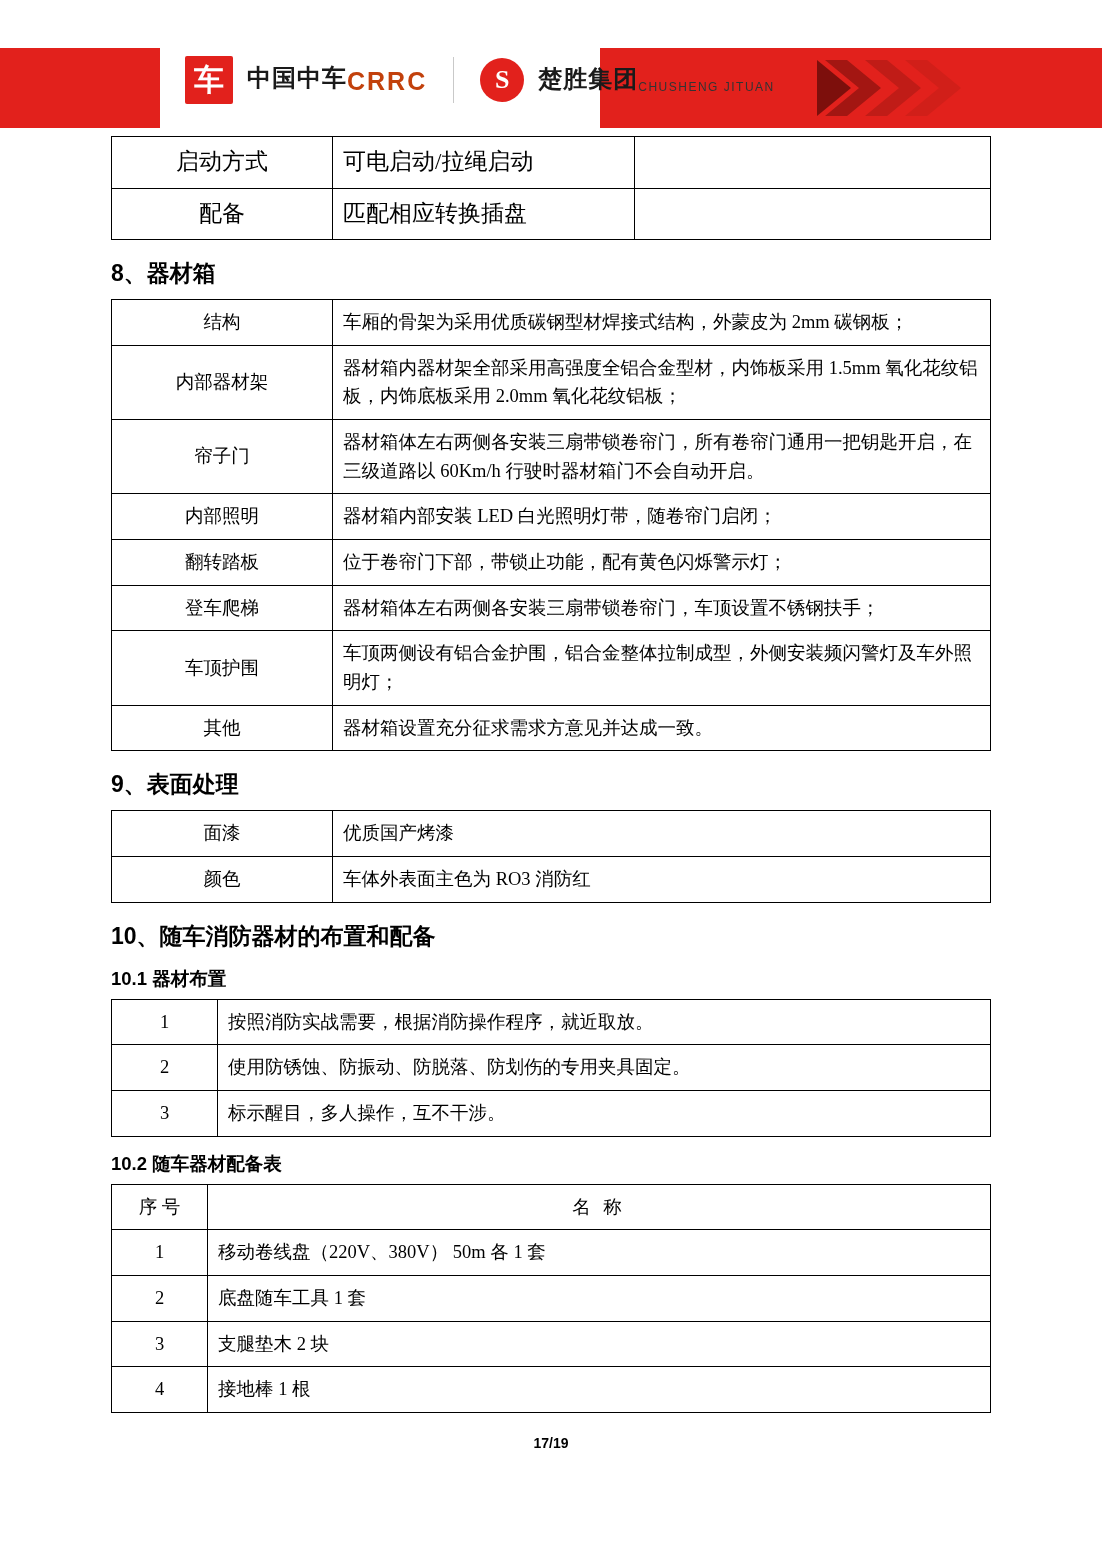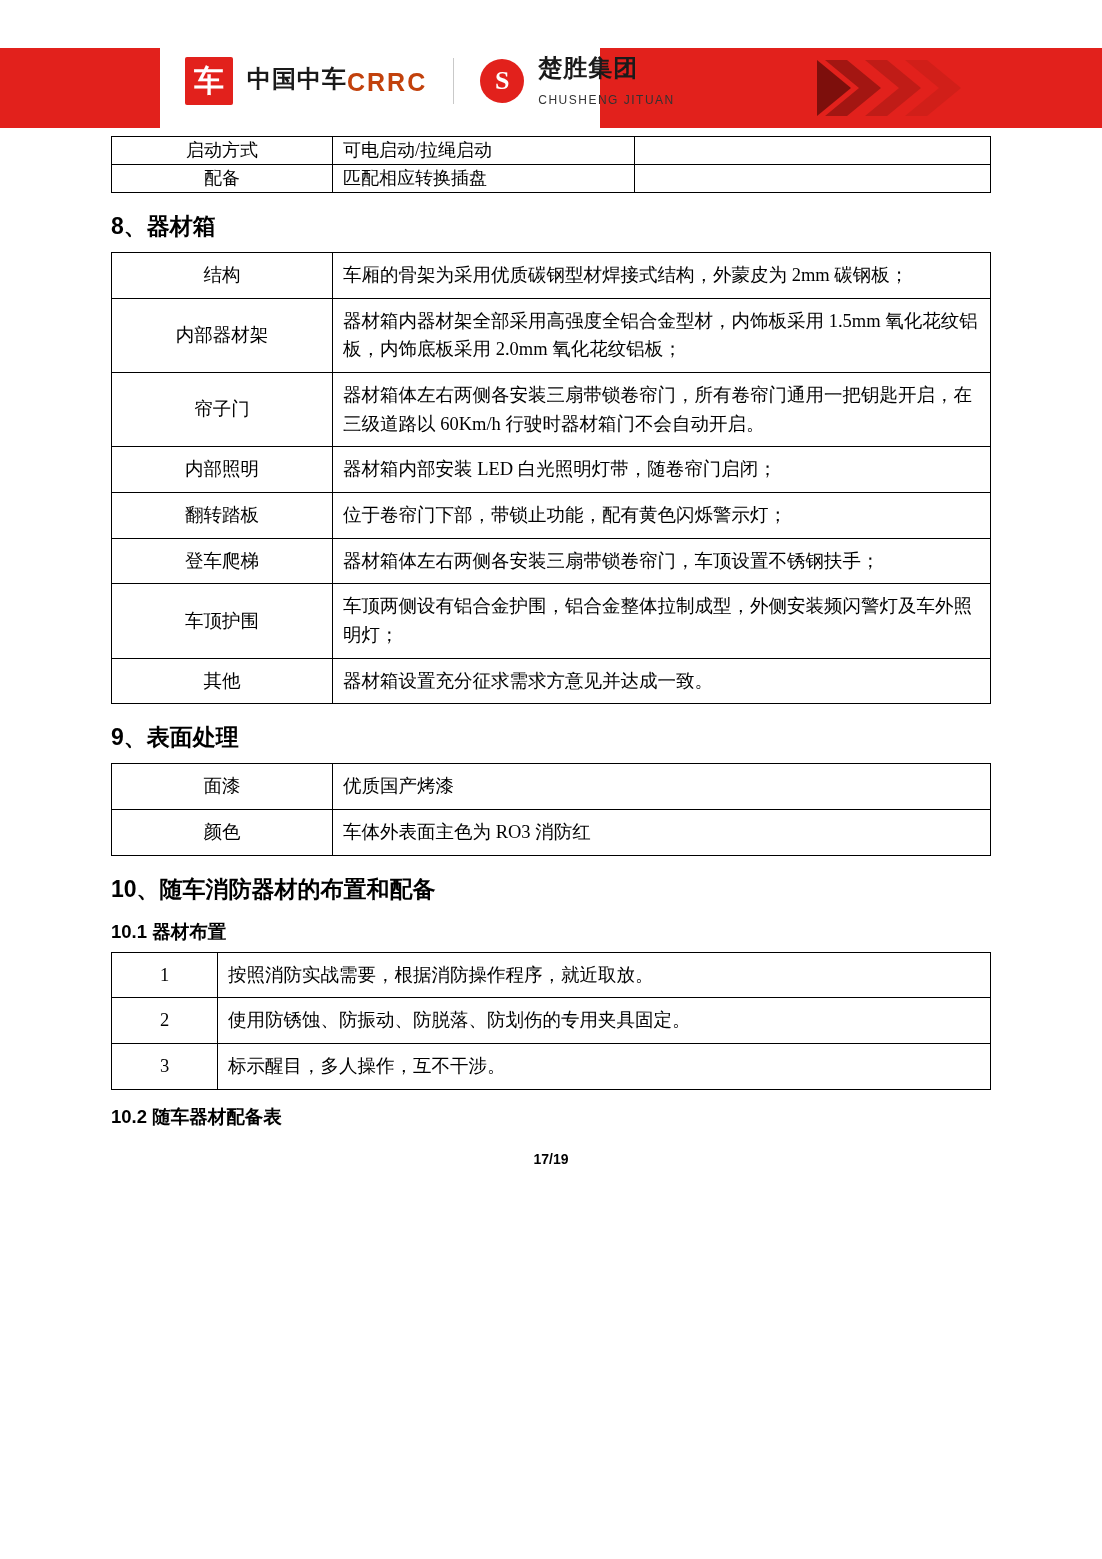--- a/index.html
+++ b/index.html
@@ -95,21 +95,21 @@
     color: #ffffff;
     display: flex;
     align-items: center;
     justify-content: center;
     font-size: 26px;
     font-family: "Liberation Serif", serif;
     font-weight: bold;
   }
   .cs-text {
     display: flex;
-    flex-direction: column;
+    flex-direction: row;
     justify-content: center;
     line-height: 1;
   }
   .cs-cn {
     font-family: "Liberation Sans", sans-serif;
     font-size: 24px;
     font-weight: bold;
     letter-spacing: 1px;
     color: #1a1a1a;
   }
@@ -174,22 +174,22 @@
   }
 
   .top-table-wrap { margin-top: 8px; }
   .top-table {
     border-collapse: collapse;
     width: 100%;
     table-layout: fixed;
   }
   .top-table td {
     border: 1px solid #000000;
-    padding: 0 10px;
-    font-size: 18px;
+    padding: 8px 10px;
+    font-size: 23px;
     line-height: 1.5;
     vertical-align: middle;
   }
   .top-table td.blank {
     border-left: 1px solid #000000;
     border-top: 1px solid #000000;
     border-right: 1px solid #000000;
     border-bottom: 1px solid #000000;
     width: 335px;
   }
@@ -333,17 +333,41 @@
           <td>使用防锈蚀、防振动、防脱落、防划伤的专用夹具固定。</td>
         </tr>
         <tr>
           <td class="narrow-label">3</td>
           <td>标示醒目，多人操作，互不干涉。</td>
         </tr>
       </tbody>
     </table>
 
     <h4 class="subsection">10.2 随车器材配备表</h4>
+    <table class="doc equip-list-table">
+      <tbody>
+        <tr>
+          <td class="num">序 号</td>
+          <td class="head">名 称</td>
+        </tr>
+        <tr>
+          <td class="num">1</td>
+          <td>移动卷线盘（220V、380V） 50m 各 1 套</td>
+        </tr>
+        <tr>
+          <td class="num">2</td>
+          <td>底盘随车工具 1 套</td>
+        </tr>
+        <tr>
+          <td class="num">3</td>
+          <td>支腿垫木 2 块</td>
+        </tr>
+        <tr>
+          <td class="num">4</td>
+          <td>接地棒 1 根</td>
+        </tr>
+      </tbody>
+    </table>
 
   </div>
 
   <div class="footer">17/19</div>
 </div>
 
 </body></html>

